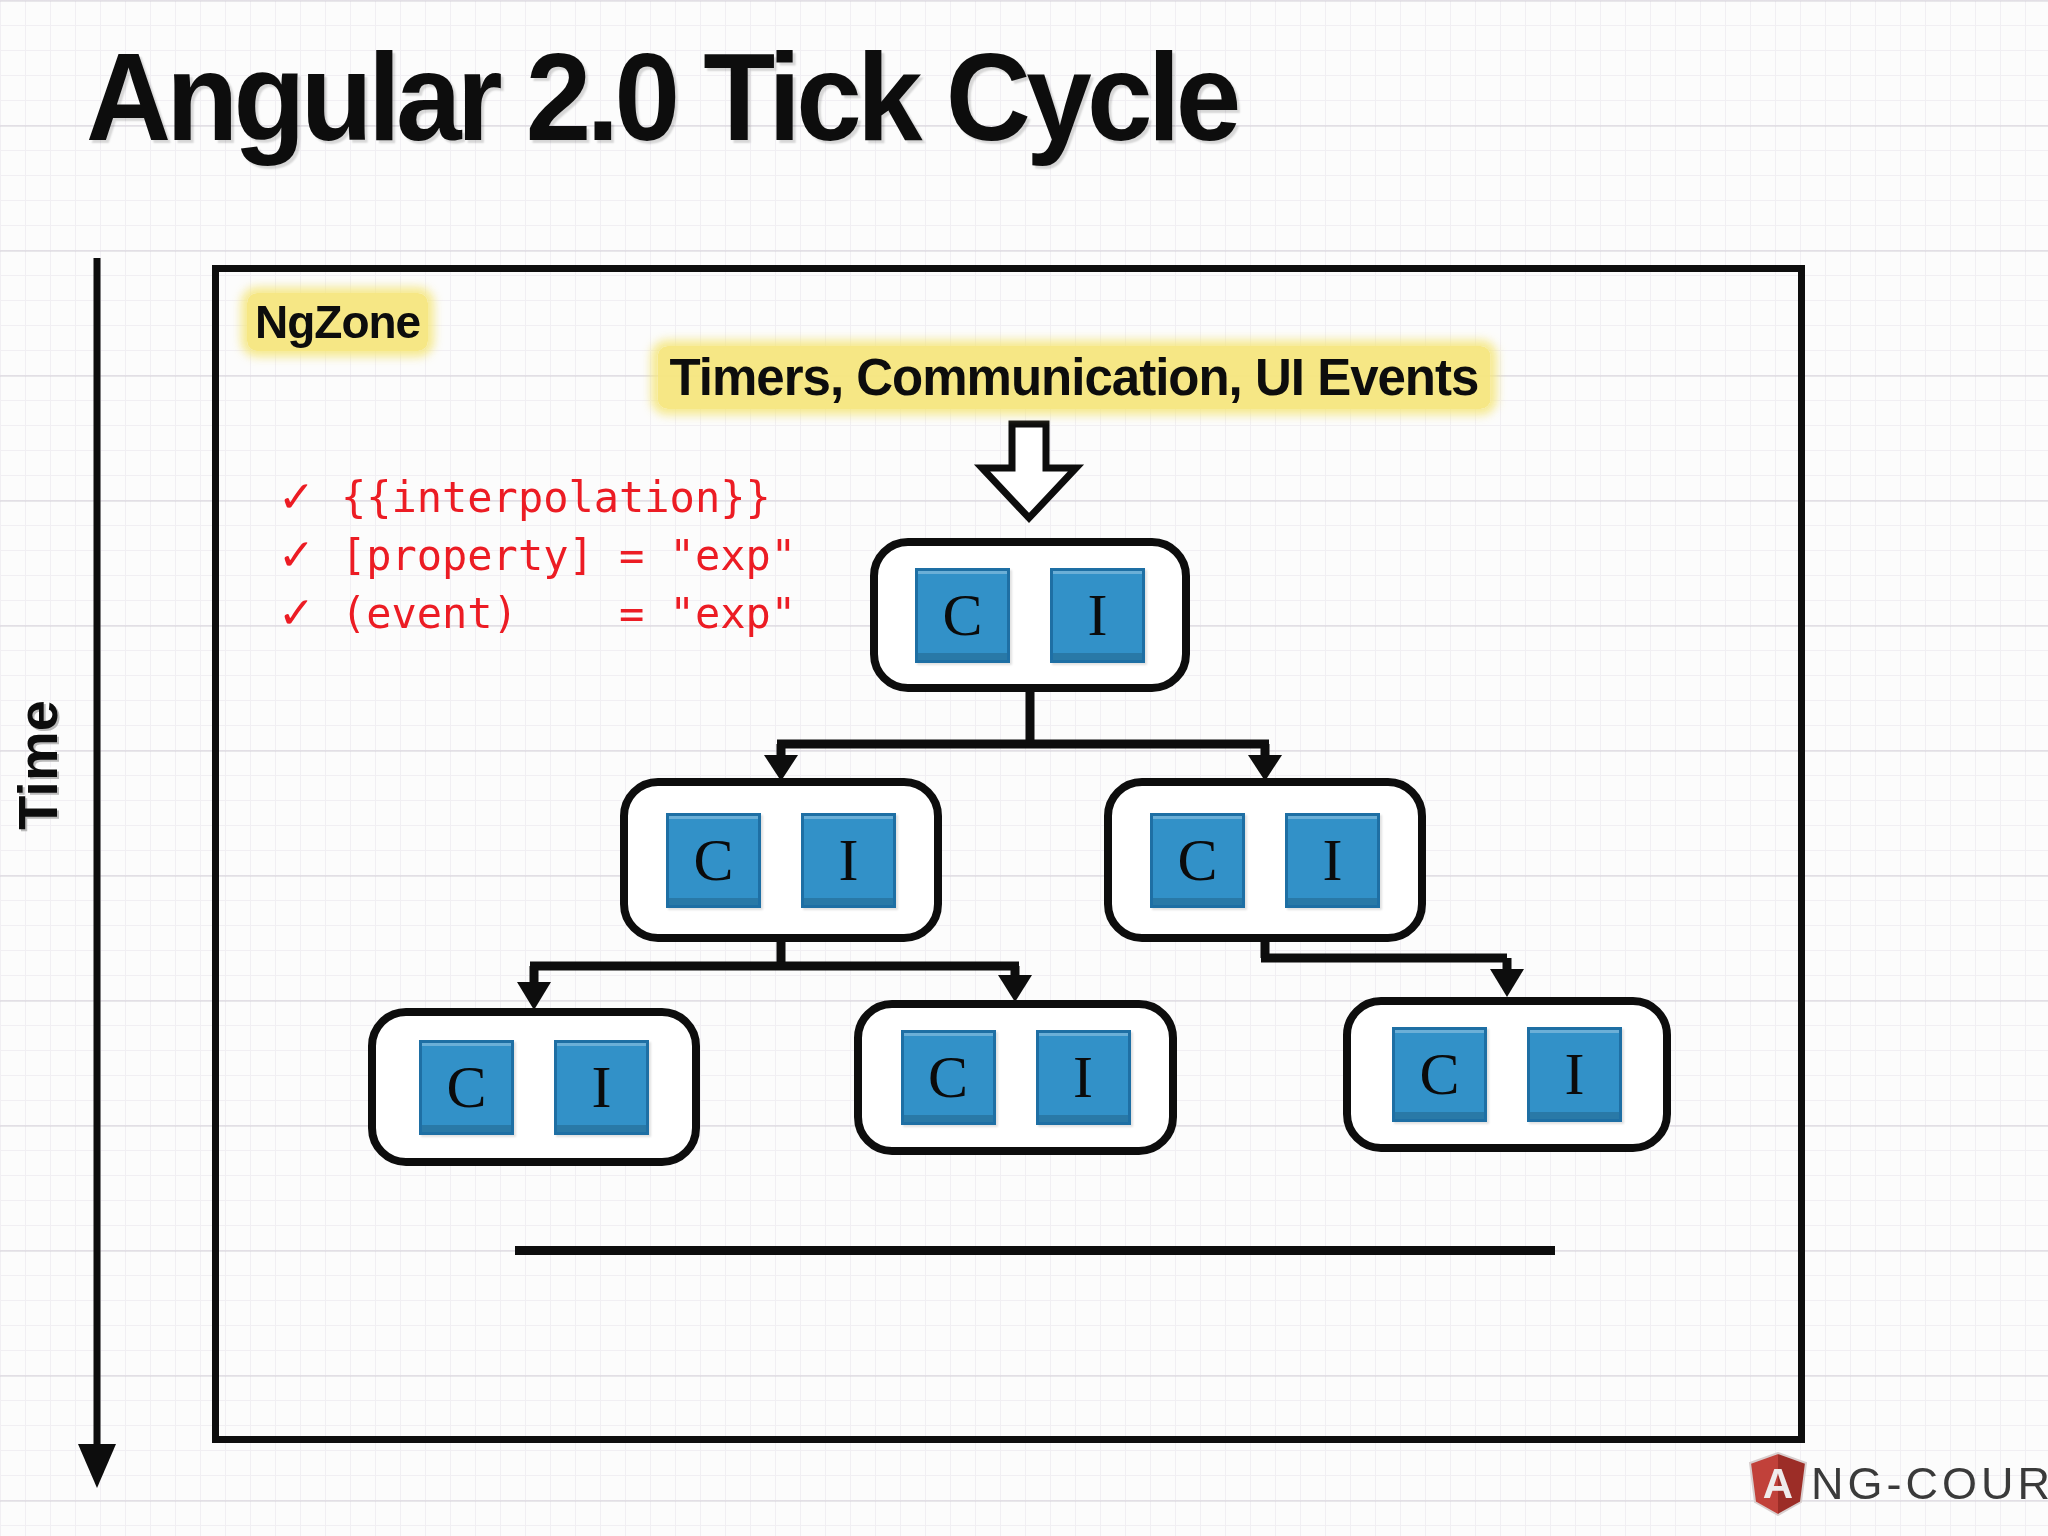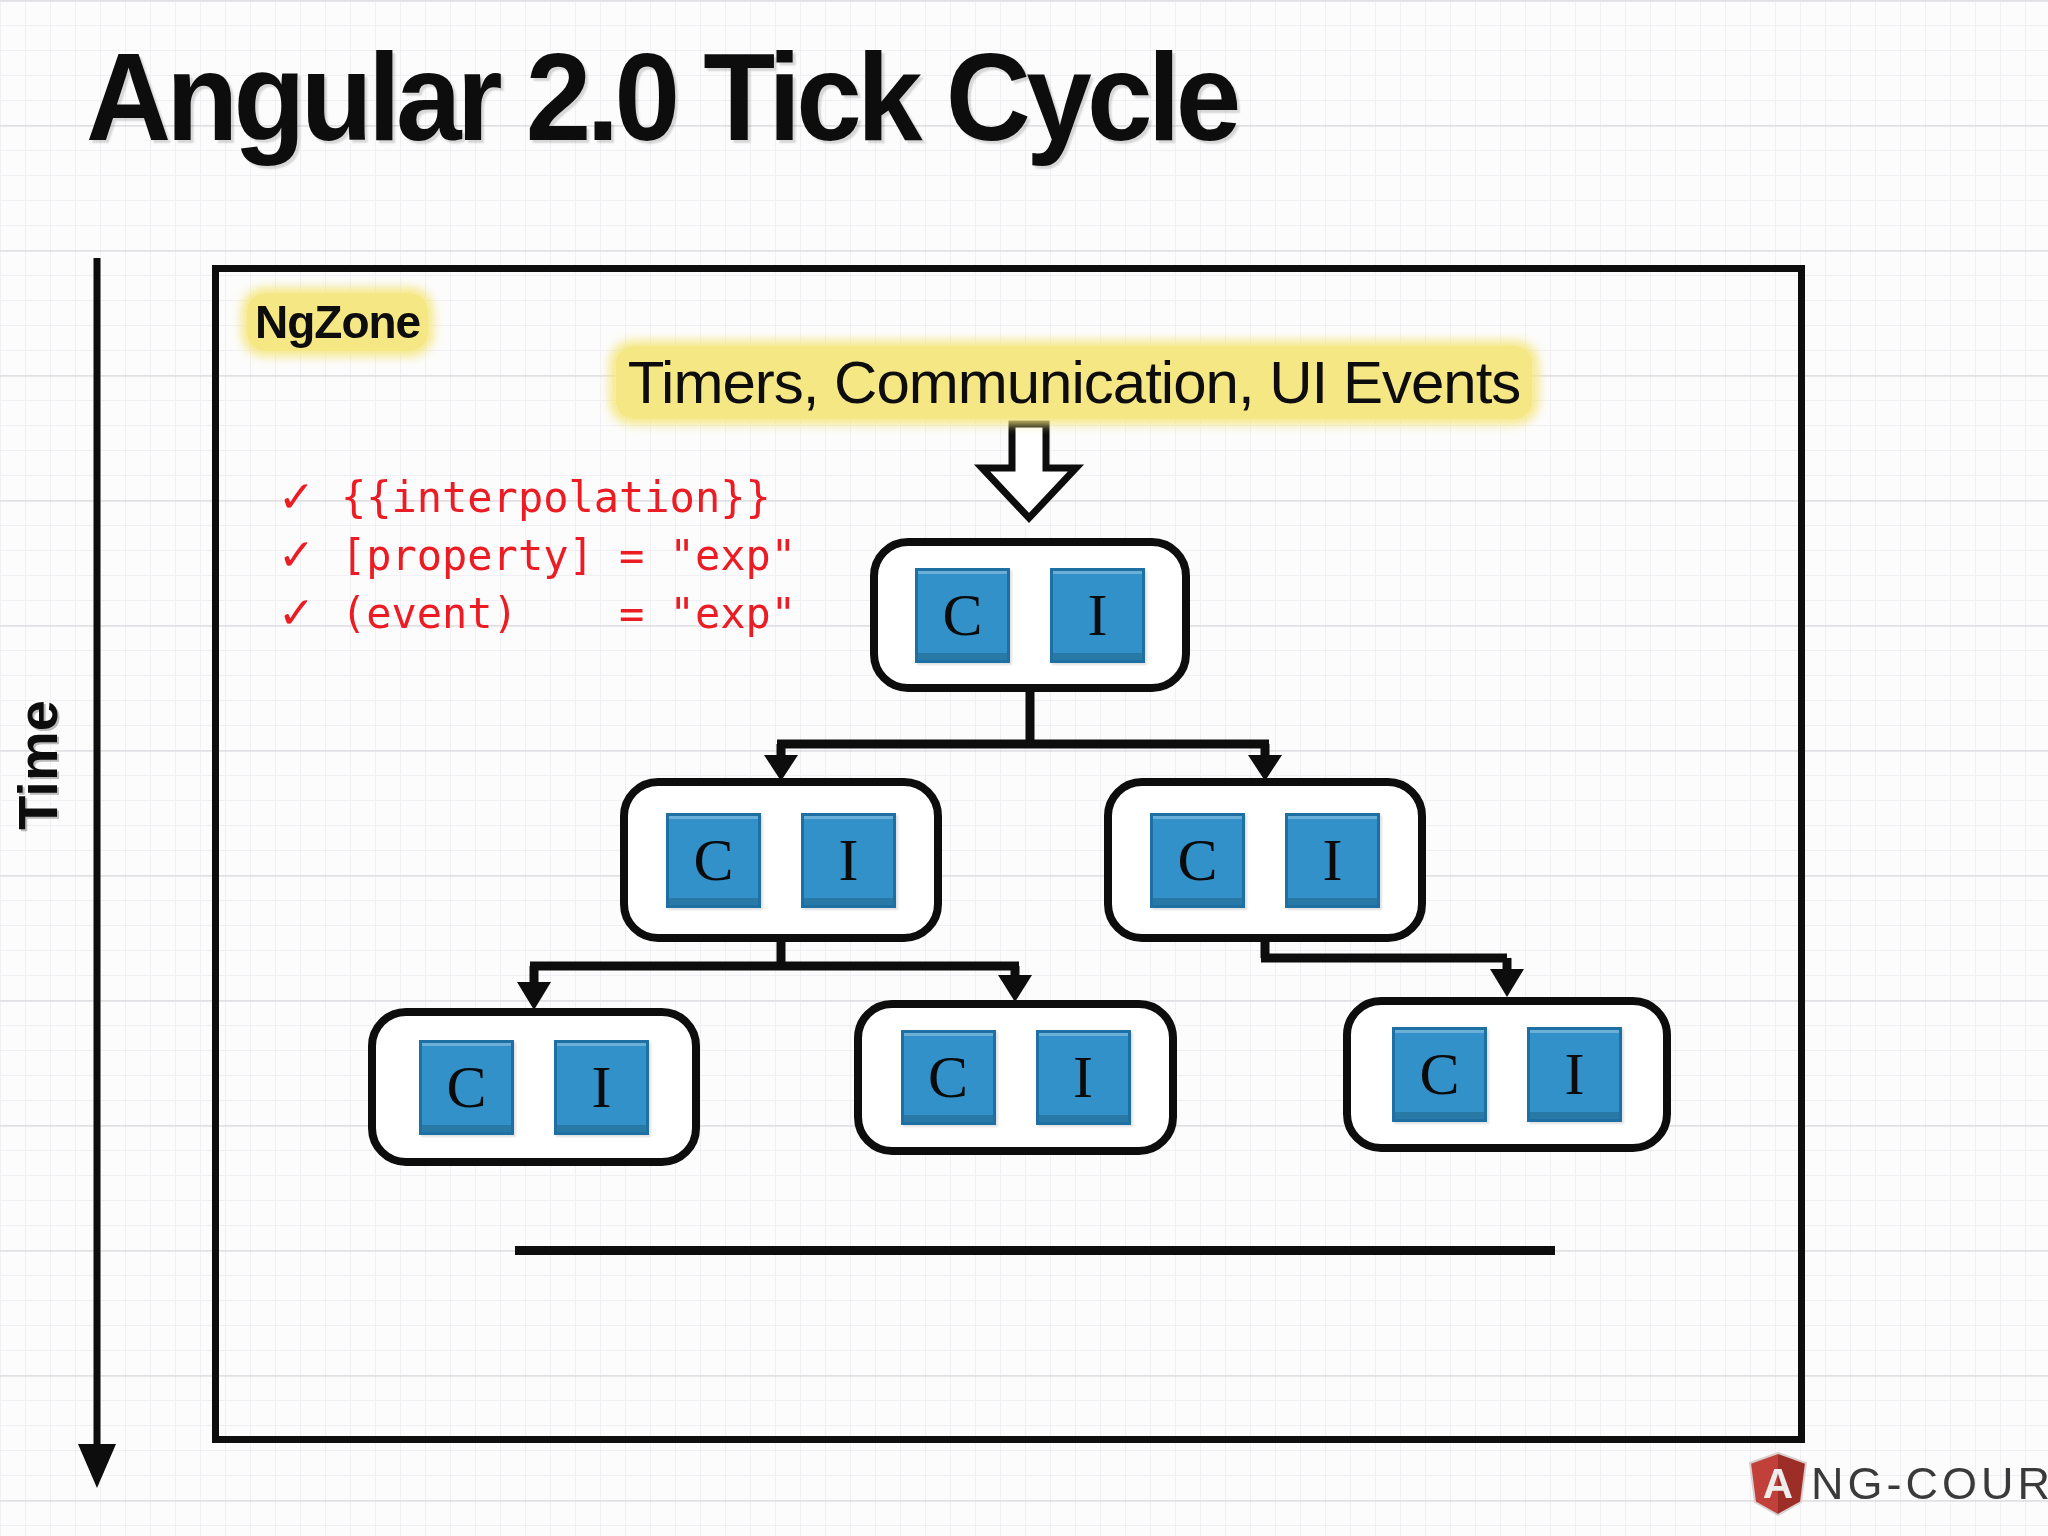--- a/index.html
+++ b/index.html
@@ -27,30 +27,30 @@
     text-shadow:-2px 2px 0 rgba(170,170,170,.8), 2px -2px 0 rgba(255,255,255,.9);
   }
   
   #ngzone-box{
     left:212px;top:265px;width:1593px;height:1178px;
     border:7px solid #0e0e0e;box-sizing:border-box;background:transparent;
   }
   .hl{
     background:rgba(245,230,126,.95);
     box-shadow:0 0 10px 6px rgba(245,230,126,.85);
-    border-radius:18px;
+    border-radius:10px;
     text-align:right;
   }
   #ngzone-label{
     left:247px;top:293px;font-size:46px;font-weight:bold;padding:2px 8px;
     letter-spacing:-1px;white-space:nowrap;
   }
   #events-label{
     left:1074px;top:346px;transform:translateX(-50%);
-    font-size:60px;font-weight:normal;letter-spacing:-1px;padding:2px 12px;white-space:nowrap;
+    font-size:51px;font-weight:bold;letter-spacing:-1px;padding:2px 12px;white-space:nowrap;
   }
   
   #bindings{left:278px;top:468px;font-family:"DejaVu Sans Mono",monospace;font-size:42px;line-height:57px;}
   .brow{display:flex;align-items:baseline;gap:26px;}
   .bmark{font-family:"DejaVu Sans",sans-serif;font-size:44px;font-weight:bold;}
   .bcode{white-space:pre;}
   
   .node{
     position:absolute;background:#ffffff;border:8px solid #0d0d0d;border-radius:38px;
     box-sizing:border-box;display:flex;align-items:center;justify-content:center;gap:40px;

